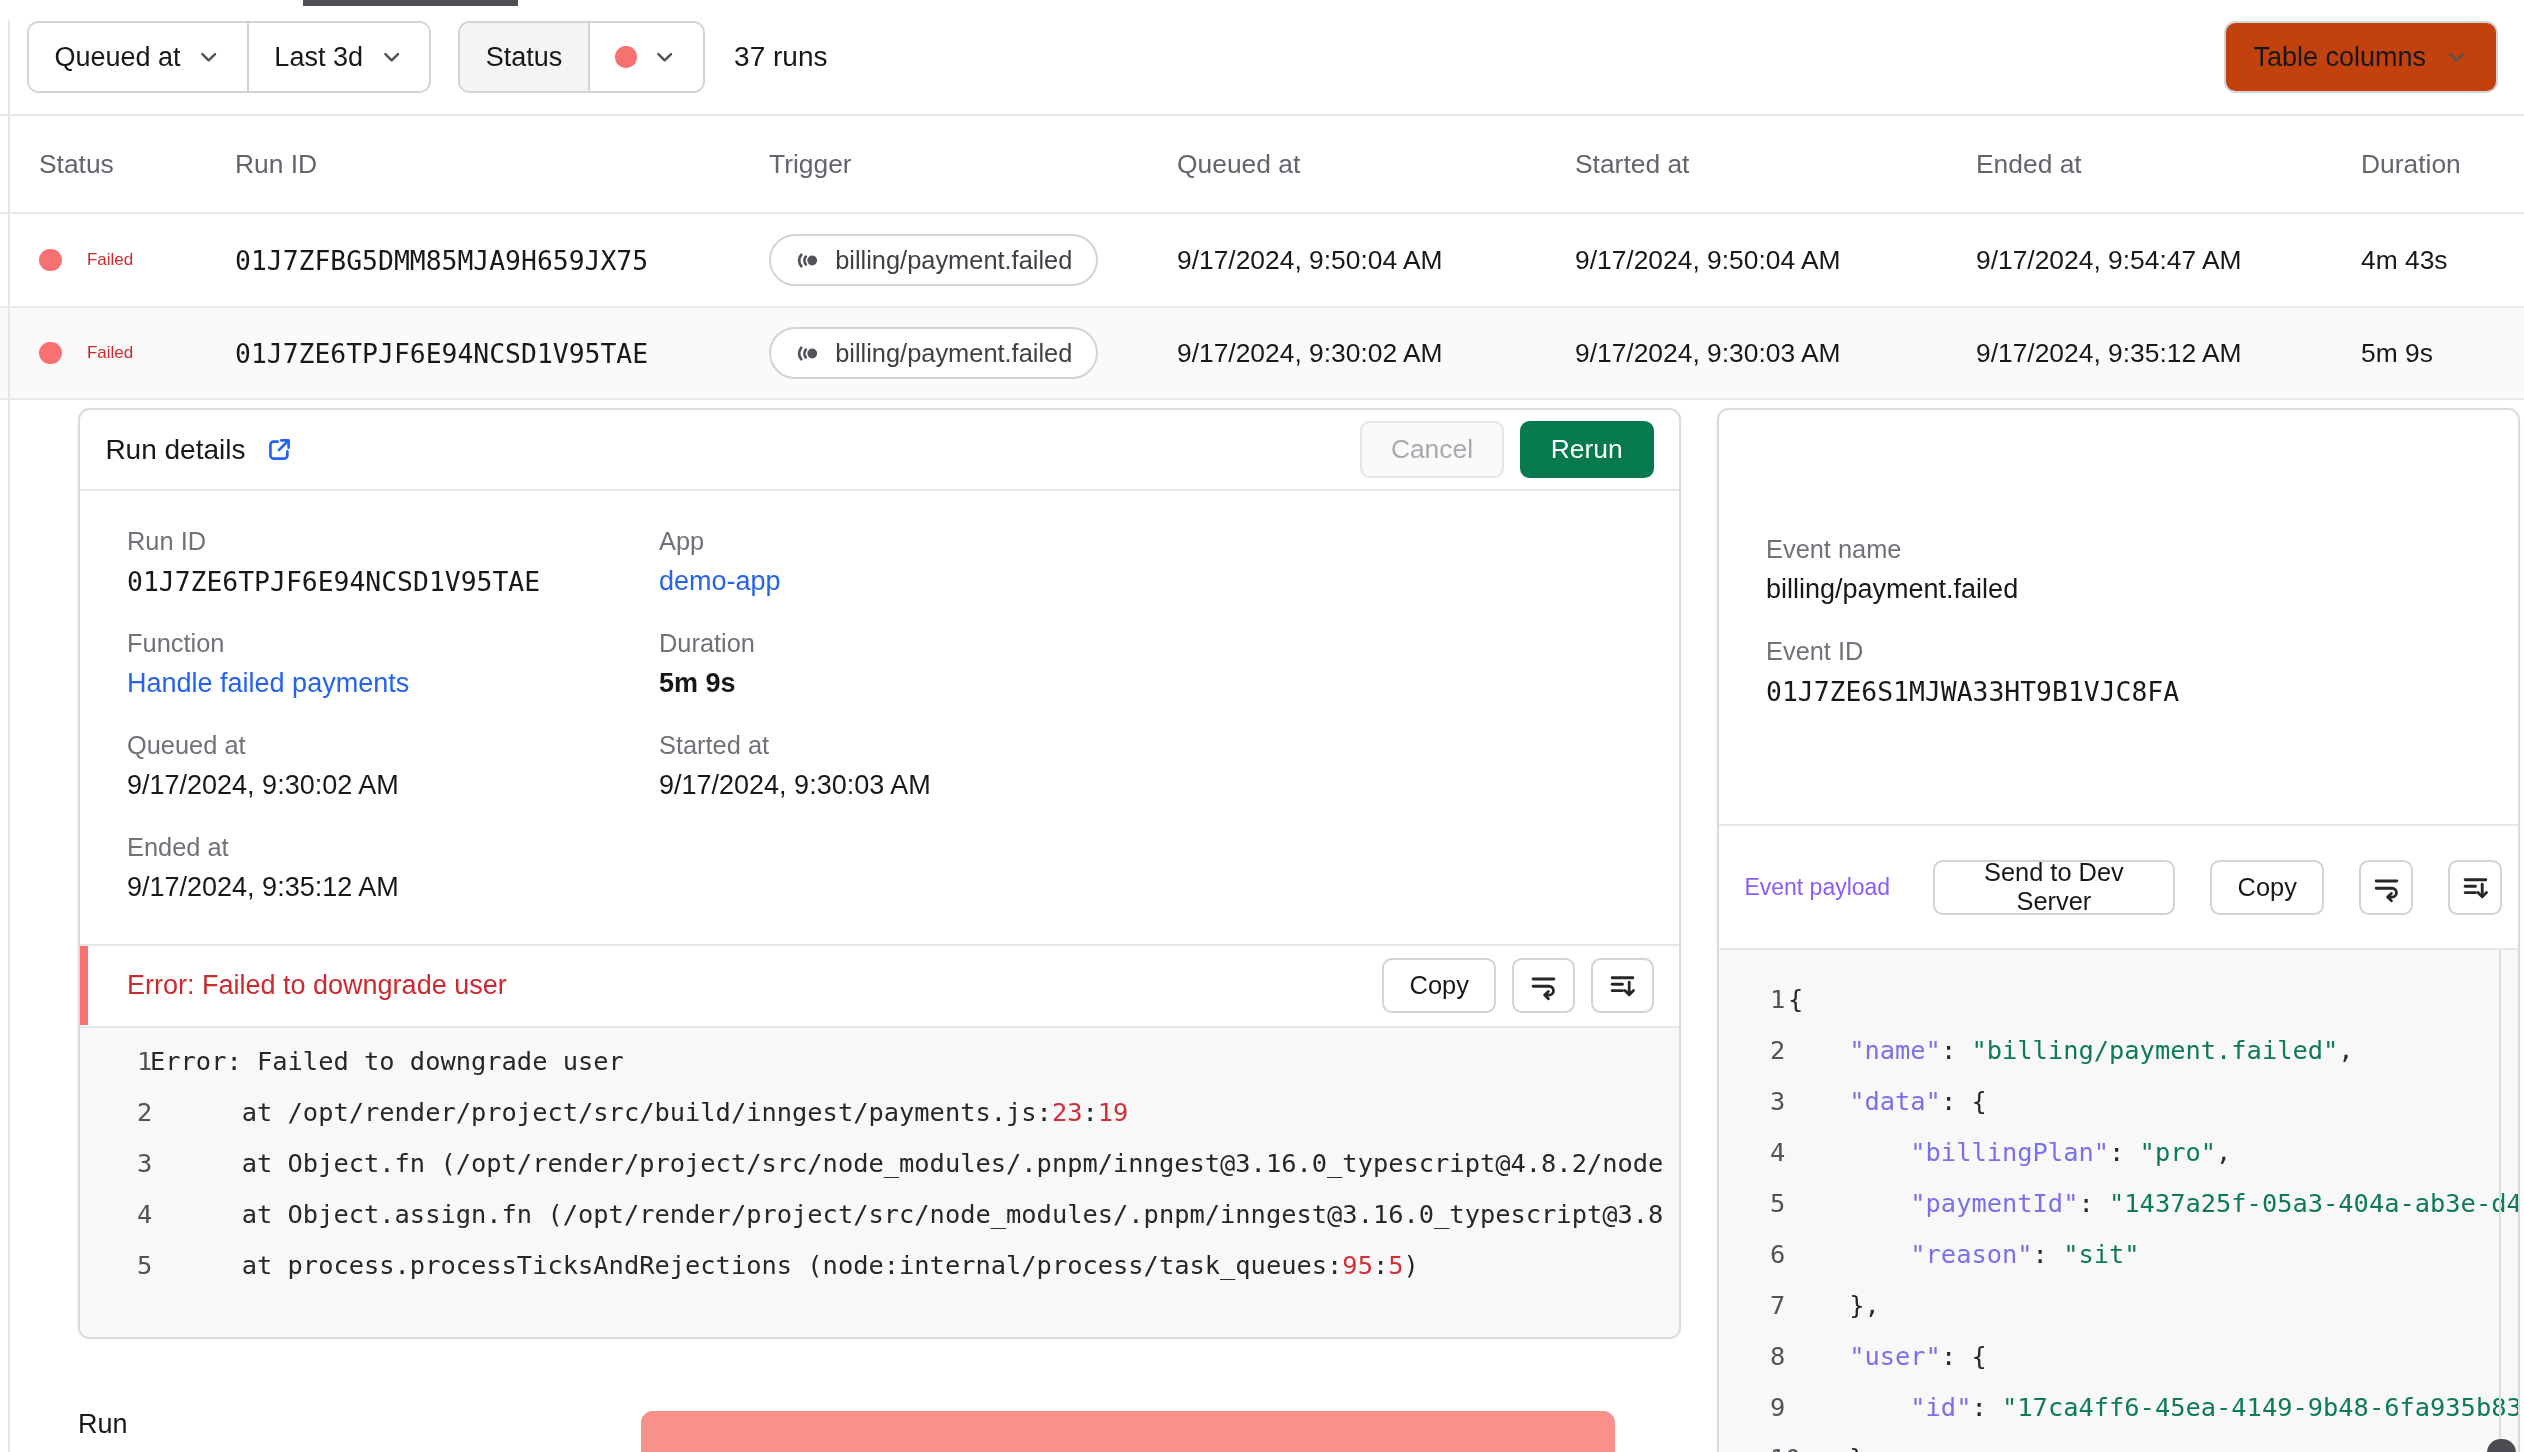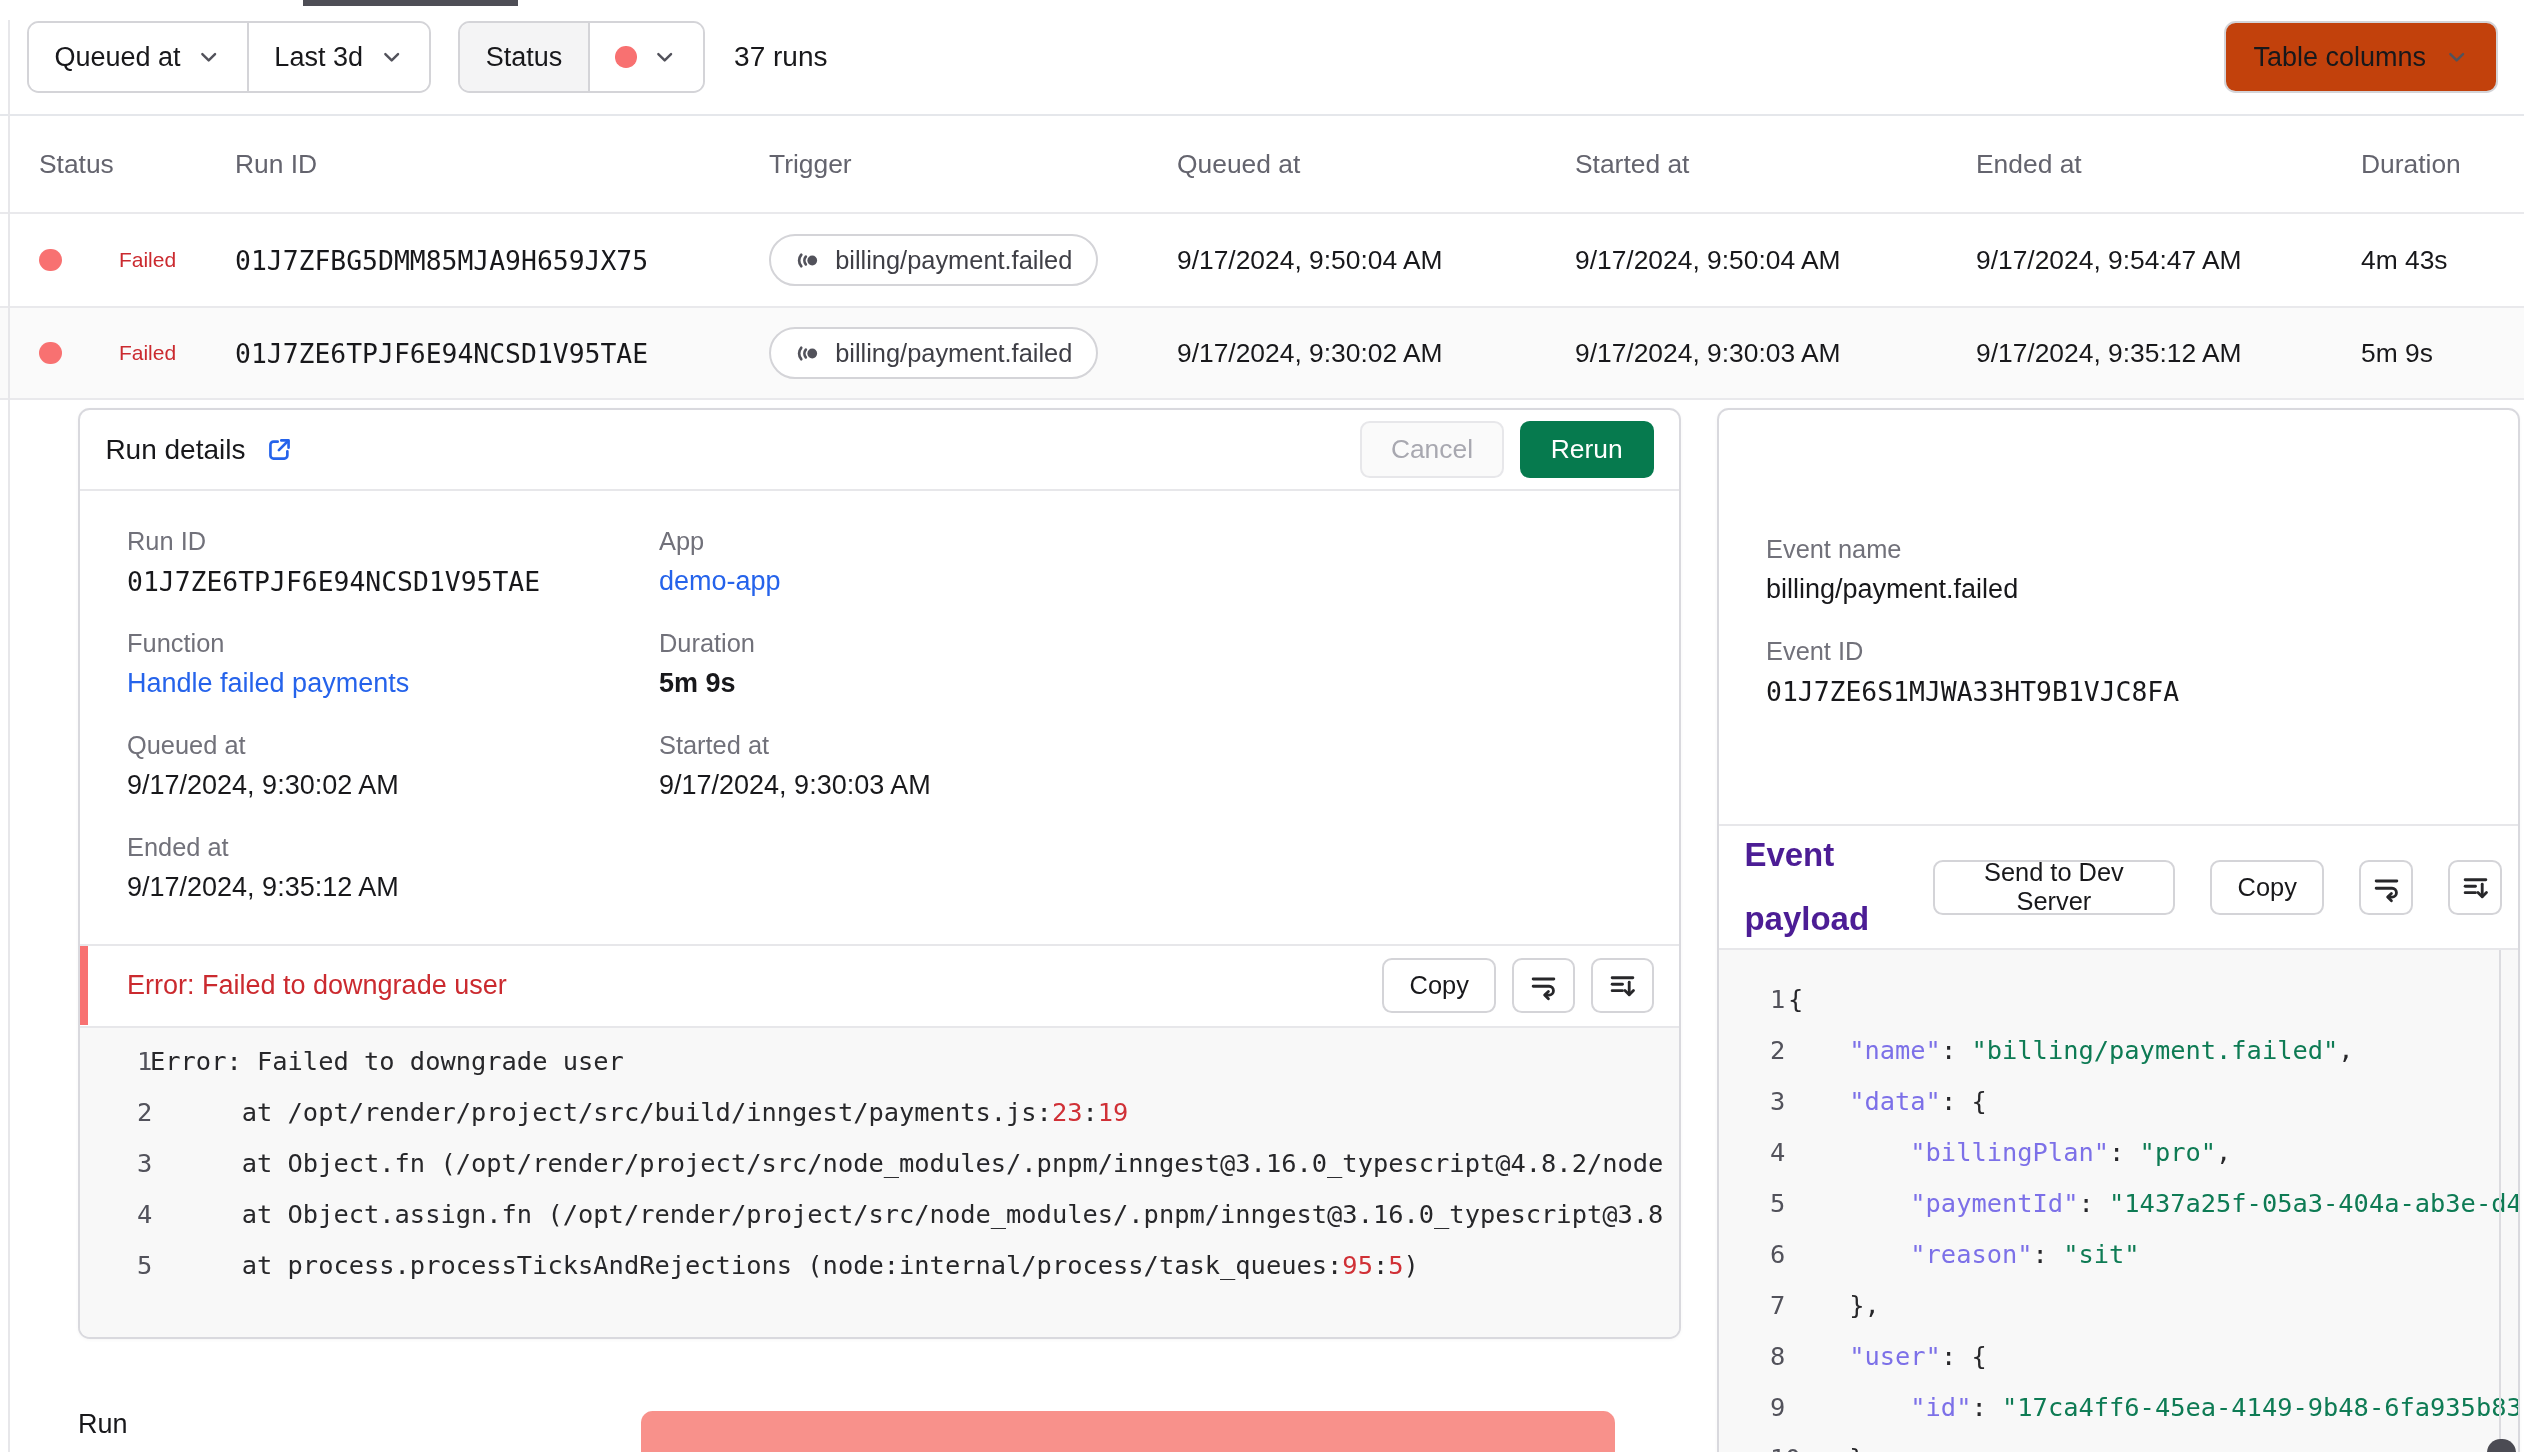--- a/index.html
+++ b/index.html
@@ -41,21 +41,21 @@
   .runs-table { position:absolute; top:116px; left:0; right:0; }
   .tr {
     display:grid; grid-template-columns:196px 534px 408px 398px 401px 385px 1fr;
     padding-left:39px; align-items:center;
   }
   .thead { height:96px; color:#64646E; font-size:26.4px; font-weight:500; }
   .row { height:94px; border-top:2px solid #E9E9EC; font-size:26.4px; background:#fff; cursor:pointer; }
   .row.selected { background:#FAFAFA; border-bottom:2px solid #E9E9EC; }
   .status-cell { display:flex; align-items:center; gap:25.4px; }
   .status-dot { width:22.5px; height:22.5px; border-radius:50%; background:#F87171; }
-  .status-label { color:#CB2A2F; font-size:21px;margin-left:32px; }
+  .status-label { color:#CB2A2F; font-size:17px; }
   .runid { font-size:26.4px; color:#18181B; }
   .badge {
     display:inline-flex; align-items:center; gap:13.7px; padding:9.8px 23.5px;
     border:2px solid #D4D4D8; border-radius:978px; background:#fff;
     font-size:25.4px; color:#3F3F46; max-width:372px; white-space:nowrap;
   }
   .badge svg { width:27px; height:27px; flex:none; }
 
   
   .details { position:absolute; top:402px; left:0; right:0; bottom:0; background:#fff; }
@@ -119,21 +119,21 @@
   .c-num { color:#D03036; }
   .c-key { color:#7C70E8; }
   .c-str { color:#0E7B54; }
 
   
   .payload-header {
     position:absolute; left:0; right:0; top:414px; height:124px;
     border-top:2px solid #E7E7EA; display:flex; align-items:center;
     padding:0 15.7px 0 25.4px; gap:17.6px;
   }
-  .payload-heading { width:186px; font-size:33px; color:#4c1d95; line-height:1.95;font-weight:bold; }
+  .payload-heading { width:186px; font-size:23px; color:#8b5cf6; line-height:1.95; }
   .payload-code {
     position:absolute; left:0; right:0; top:538px; bottom:0;
     background:#F8F8F8; border-top:2px solid #E7E7EA; overflow:hidden; padding-top:23.5px;
   }
   .payload-code .code-line .ln { width:69px; padding-left:51px; }
   .scrollbar-track { position:absolute; top:540px; bottom:0; right:16.6px; width:2px; background:#DCDCE0; }
   .scrollbar-thumb { position:absolute; right:2px; top:1029px; width:29px; height:88px;
     border-radius:13.7px; background:#4B4B53; cursor:grab; }
 
   

